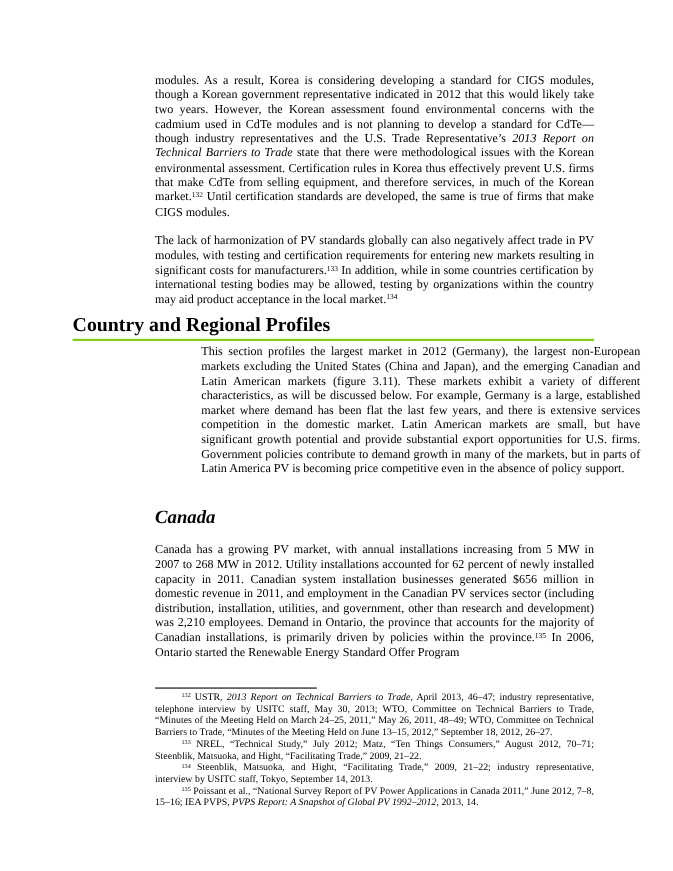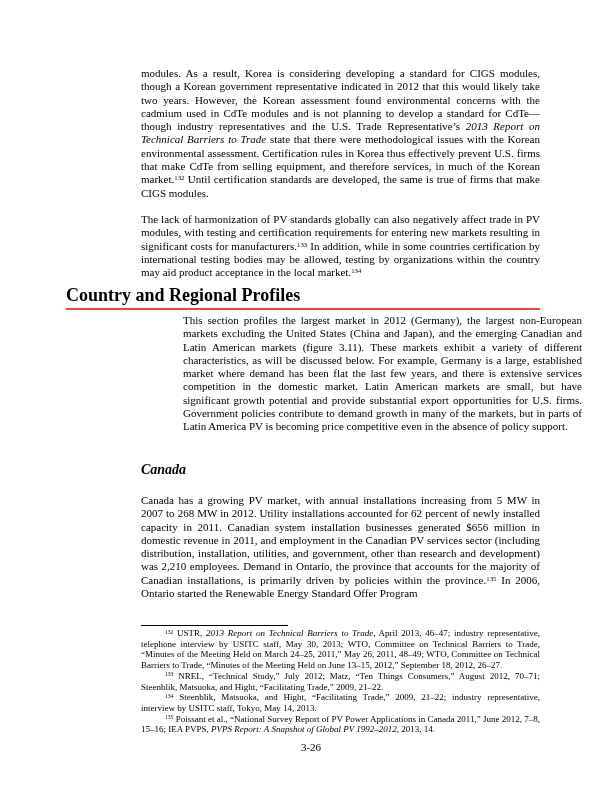--- a/index.html
+++ b/index.html
@@ -27,26 +27,26 @@
     line-height:0;
     vertical-align:baseline;
     position:relative;
     top:-0.45em;
   }
   .section-heading{
     position:absolute;left:66px;top:285px;width:474px;
     margin:0;
     font-size:18px;line-height:20px;font-weight:bold;
     padding-bottom:3px;
-    border-bottom:2px solid #ef4444;
+    border-bottom:2px solid #84cc16;
   }
   .subsection-heading{
     position:absolute;left:141px;top:462px;width:399px;
     margin:0;
-    font-size:14px;line-height:16px;
+    font-size:17px;line-height:16px;
     font-weight:bold;font-style:italic;
   }
   .fn-separator{
     position:absolute;left:141px;top:625px;width:147px;height:0;
     border-top:1px solid #000000;
   }
   .footnotes{
     position:absolute;left:141px;top:628px;width:399px;
   }
   .fn{
@@ -76,19 +76,18 @@
 
   <h2 class="subsection-heading">Canada</h2>
 
   <p class="bodyp p4"><span>Canada has a growing PV market, with annual installations increasing from 5 MW in 2007 to 268 MW in 2012. Utility installations accounted for 62 percent of newly installed capacity in 2011. Canadian system installation businesses generated $656 million in domestic revenue in 2011, and employment in the Canadian PV services sector (including distribution, installation, utilities, and government, other than research and development) was 2,210 employees. Demand in Ontario, the province that accounts for the majority of Canadian installations, is primarily driven by policies within the province.</span><sup>135</sup><span> In 2006, Ontario started the Renewable Energy Standard Offer Program</span></p>
 
   <div class="fn-separator"></div>
 
   <div class="footnotes">
     <p class="fn"><sup>132</sup><span> USTR, </span><em>2013 Report on Technical Barriers to Trade</em><span>, April 2013, 46–47; industry representative, telephone interview by USITC staff, May 30, 2013; WTO, Committee on Technical Barriers to Trade, “Minutes of the Meeting Held on March 24–25, 2011,” May 26, 2011, 48–49; WTO, Committee on Technical Barriers to Trade, “Minutes of the Meeting Held on June 13–15, 2012,” September 18, 2012, 26–27.</span></p>
     <p class="fn"><sup>133</sup><span> NREL, “Technical Study,” July 2012; Matz, “Ten Things Consumers,” August 2012, 70–71; Steenblik, Matsuoka, and Hight, “Facilitating Trade,” 2009, 21–22.</span></p>
-    <p class="fn"><sup>134</sup><span> Steenblik, Matsuoka, and Hight, “Facilitating Trade,” 2009, 21–22; industry representative, interview by USITC staff, Tokyo, May 14, 2013.</span></p>
+    <p class="fn"><sup>134</sup><span> Steenblik, Matsuoka, and Hight, “Facilitating Trade,” 2009, 21–22; industry representative, interview by USITC staff, Tokyo, September 14, 2013.</span></p>
     <p class="fn"><sup>135</sup><span> Poissant et al., “National Survey Report of PV Power Applications in Canada 2011,” June 2012, 7–8, 15–16; IEA PVPS, </span><em>PVPS Report: A Snapshot of Global PV 1992–2012</em><span>, 2013, 14.</span></p>
   </div>
 
-  <div class="pageno">3-26</div>
 
 </div>
 
 </body></html>

